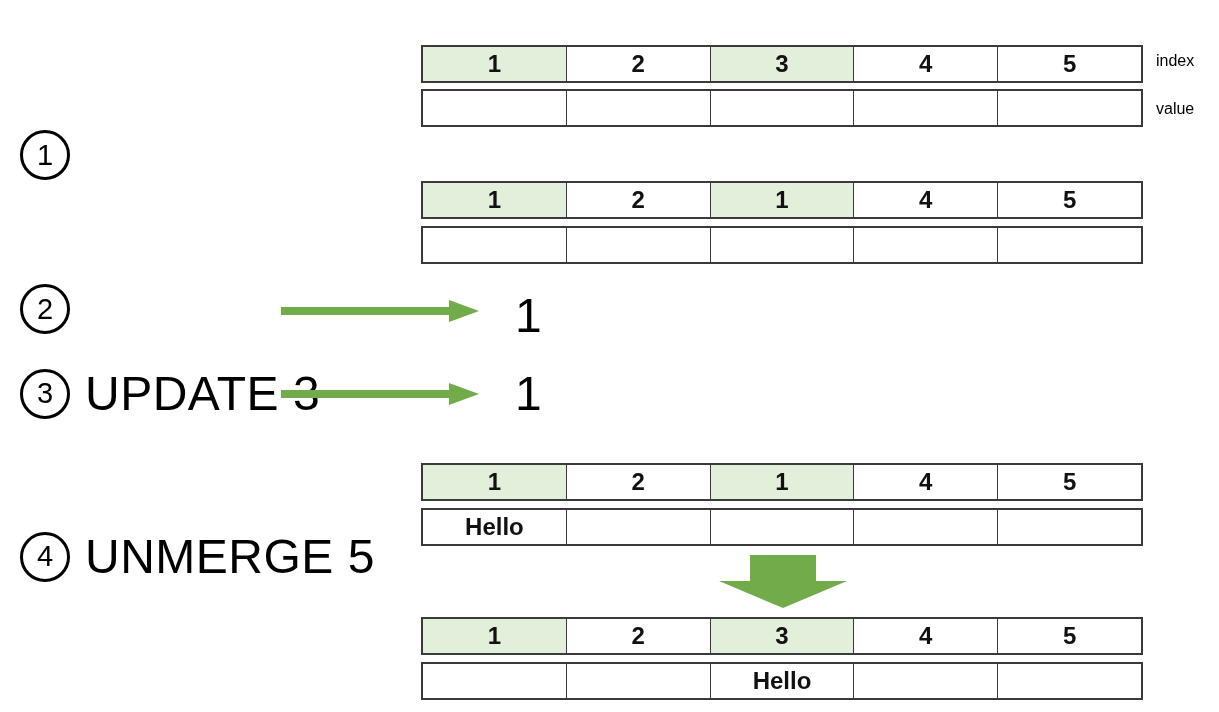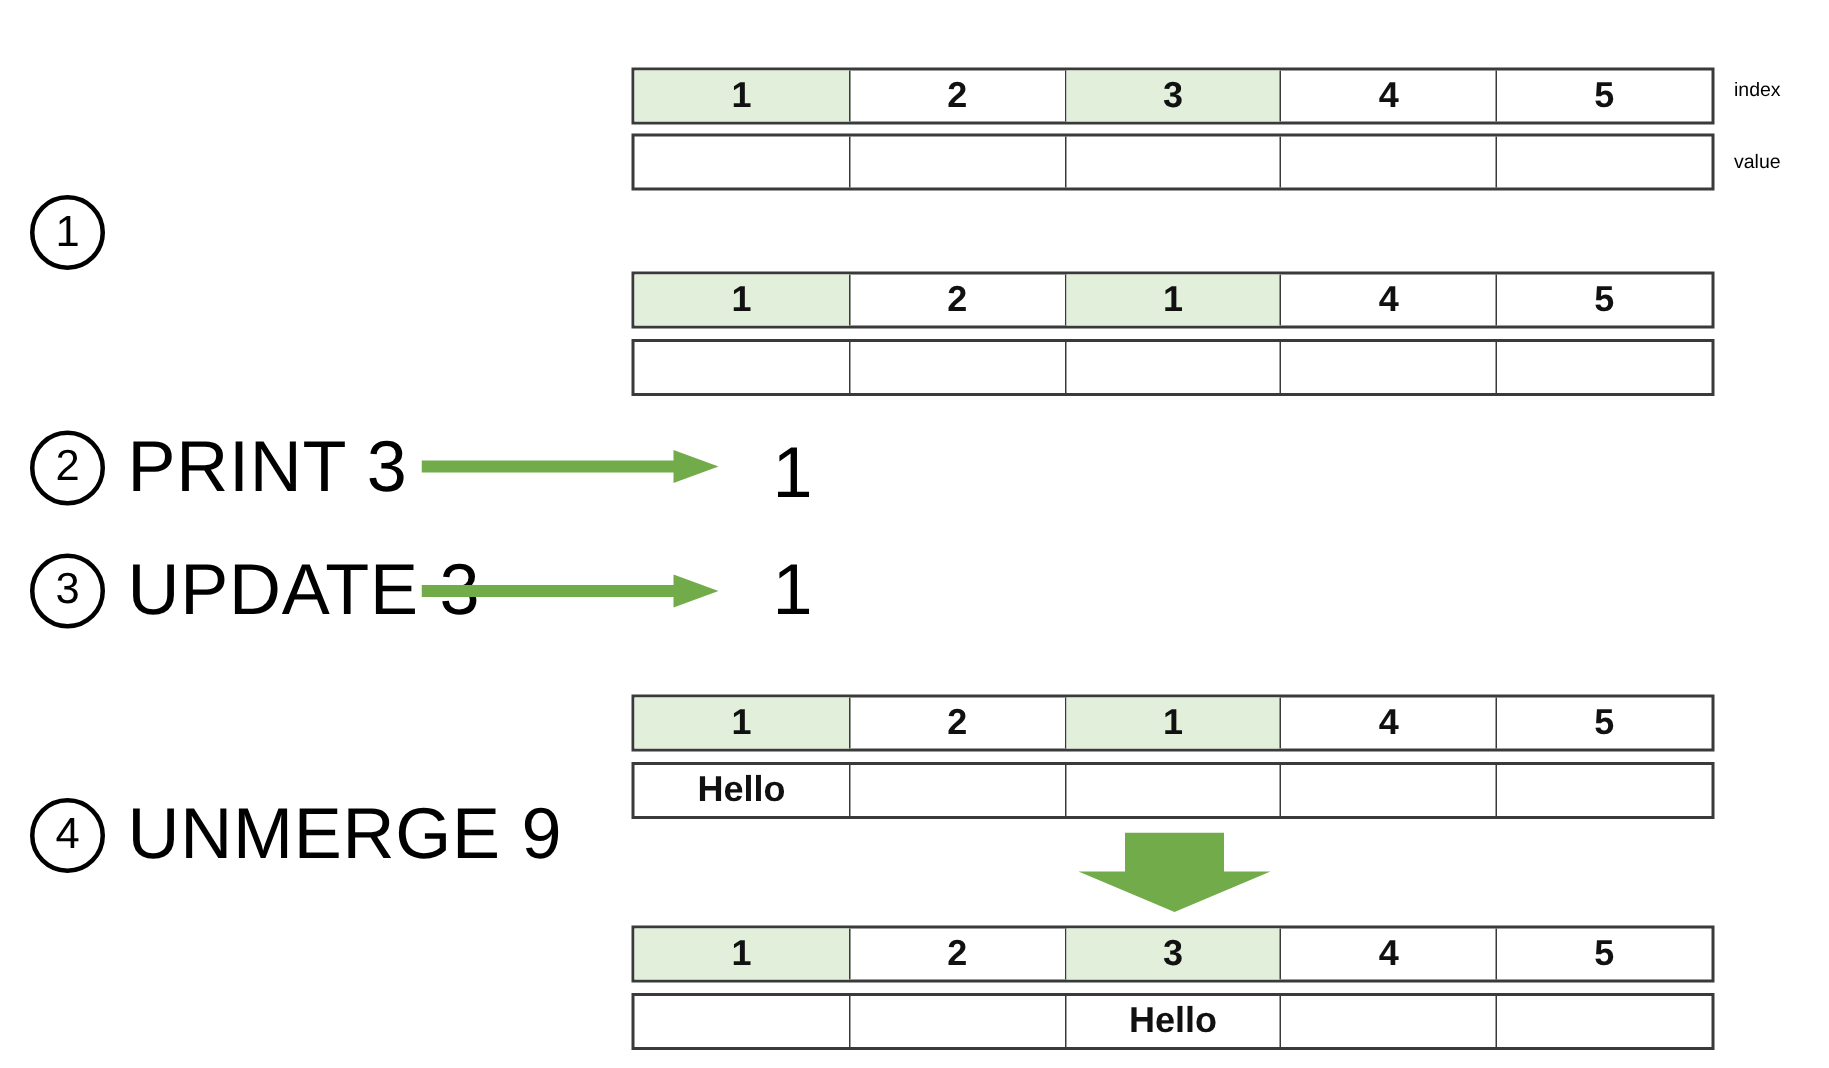--- a/index.html
+++ b/index.html
@@ -14,21 +14,21 @@
     border:2px solid #3a3a3a; background:#ffffff;
   }
   .cell {
     flex:1 1 0; display:flex; align-items:center; justify-content:center;
     font-size:24px; font-weight:bold; color:#111;
     border-right:1.5px solid #3a3a3a; box-sizing:border-box;
     overflow:hidden; white-space:nowrap;
   }
   .cell:last-child { border-right:none; }
   
-  .side-label { position:absolute; left:1156px; font-size:13px; color:#000; }
+  .side-label { position:absolute; left:1156px; font-size:16px; color:#000; }
   
   .step {
     position:absolute; left:20px; display:flex; align-items:center; gap:15px;
     font-size:48px; letter-spacing:0.5px; color:#000; white-space:nowrap;
   }
   .circle-num {
     width:44px; height:44px; min-width:44px; border:3px solid #000; border-radius:50%;
     display:flex; align-items:center; justify-content:center;
     font-size:29px; letter-spacing:0;
   }
@@ -71,21 +71,20 @@
   <div class="row vrow" style="top:226px">
     <div class="cell"></div>
     <div class="cell"></div>
     <div class="cell"></div>
     <div class="cell"></div>
     <div class="cell"></div>
   </div>
 
   <div class="step" style="top:284px">
     <span class="circle-num">2</span>
-    <span>PRINT 3</span>
   </div>
   <div class="arrow-wrap" style="left:281px; top:299px">
     <svg width="198" height="24" viewBox="0 0 198 24">
       <rect x="0" y="8" width="170" height="8" fill="#72ab4a"></rect>
       <polygon points="168,1 198,12 168,23" fill="#72ab4a"></polygon>
     </svg>
   </div>
   <div class="result" style="left:515px; top:292px">1</div>
 
   <div class="step" style="top:366px">
@@ -95,21 +94,21 @@
   <div class="arrow-wrap" style="left:281px; top:382px">
     <svg width="198" height="24" viewBox="0 0 198 24">
       <rect x="0" y="8" width="170" height="8" fill="#72ab4a"></rect>
       <polygon points="168,1 198,12 168,23" fill="#72ab4a"></polygon>
     </svg>
   </div>
   <div class="result" style="left:515px; top:370px">1</div>
 
   <div class="step" style="top:529px">
     <span class="circle-num">4</span>
-    <span>UNMERGE 9</span>
+    <span>UNMERGE 5</span>
   </div>
 
   <div class="row irow" style="top:463px">
     <div class="cell" style="background: rgb(226, 239, 218);">1</div>
     <div class="cell">2</div>
     <div class="cell" style="background: rgb(226, 239, 218);">1</div>
     <div class="cell">4</div>
     <div class="cell">5</div>
   </div>
   <div class="row vrow" style="top:508px">

